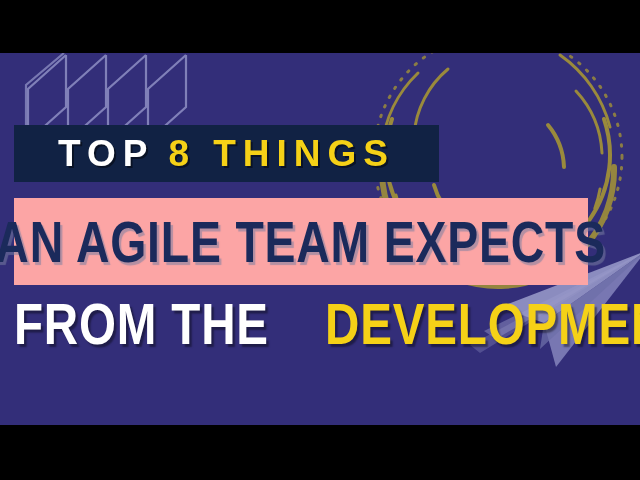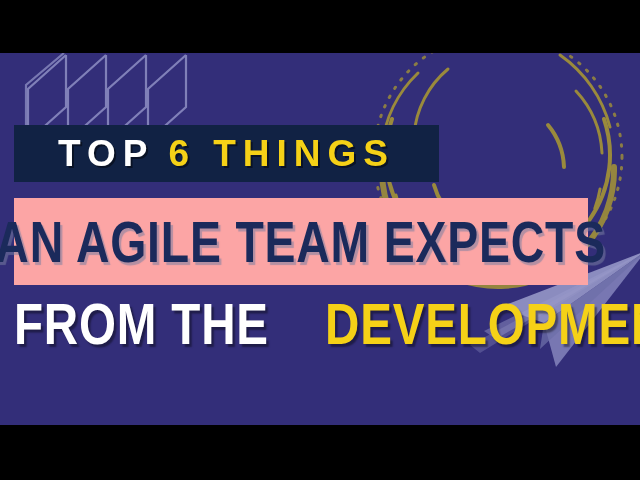--- a/index.html
+++ b/index.html
@@ -216,21 +216,21 @@
         <path d="M176 2 L74 74 L86 118 Z" fill="#7F80B8" opacity="0.9"></path>
         <path d="M176 2 L74 74 L70 100 Z" fill="#6E6FA8" opacity="0.75"></path>
         <path d="M176 2 L14 82 L26 90 Z" fill="#9B9CCB" opacity="0.45"></path>
         <path d="M176 2 L0 96 L10 104 Z" fill="#9B9CCB" opacity="0.30"></path>
       </g>
     </svg>
 
     <div id="banner-top">
       <span class="l1-text l1-white">TOP</span>
       <span class="l1-text" style="width:14px"></span>
-      <span class="l1-text l1-yellow">6 THINGS</span>
+      <span class="l1-text l1-yellow">8 THINGS</span>
     </div>
 
     <div id="banner-mid">
       <span class="l2-text">AN AGILE TEAM EXPECTS</span>
     </div>
 
     <div id="banner-bot">
       <span class="l3-text l3-white">FROM THE</span>
       <span class="l3-text" style="width:10px"></span>
       <span class="l3-text l3-yellow">DEVELOPMENT TEAM</span>

